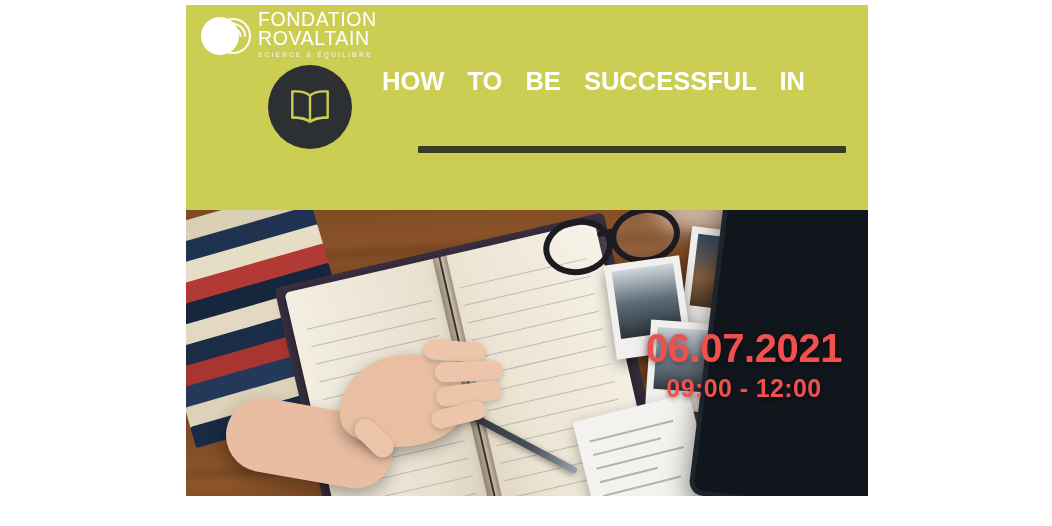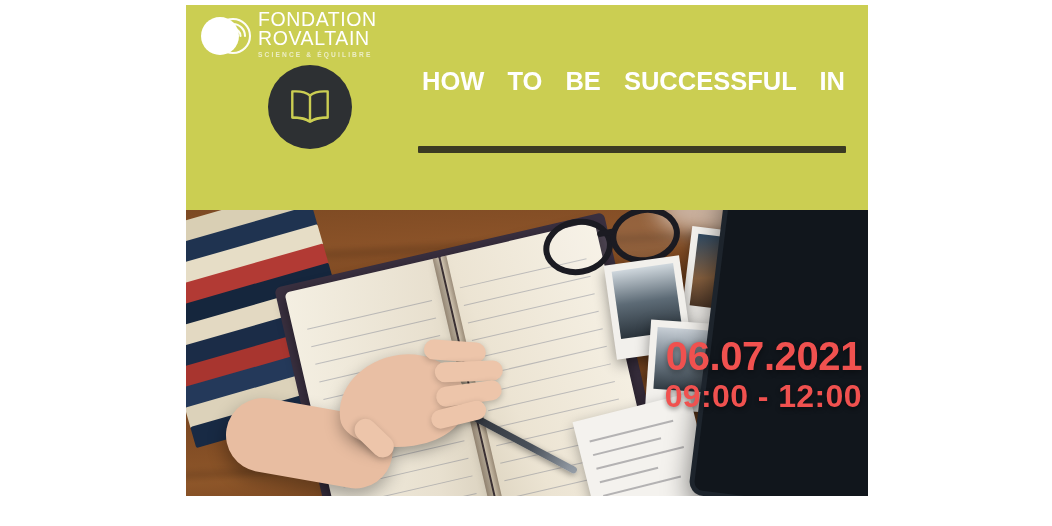--- a/index.html
+++ b/index.html
@@ -98,21 +98,20 @@
     left: 196px;
     top: 58px;
     width: 476px;
   }
   .title-line {
     color: #ffffff;
     font-size: 25.5px;
     font-weight: 700;
     line-height: 36px;
     white-space: nowrap;
-    margin-left: 40px;
   }
   #title-line-1 {
     letter-spacing: 0px;
     word-spacing: 16px;
     text-align: left;
   }
   #title-line-2 {
     letter-spacing: 0.2px;
     word-spacing: 3px;
     text-align: left;
@@ -363,37 +362,37 @@
     height: 60px;
     background: rgba(255,255,255,0.55);
     filter: blur(10px);
     border-radius: 50%;
   }
 
   
   #date-block {
     position: absolute;
     left: 440px;
-    top: 124px;
+    top: 116px;
     width: 236px;
-    text-align: right;
+    text-align: center;
     z-index: 30;
   }
   #event-date {
     color: #f0514f;
     font-size: 40px;
     font-weight: 700;
     letter-spacing: -0.4px;
     line-height: 44px;
     white-space: nowrap;
     text-shadow: 0 2px 6px rgba(0,0,0,0.45);
   }
   #event-time {
     color: #f0514f;
-    font-size: 32px;
+    font-size: 25px;
     font-weight: 700;
     letter-spacing: 0.4px;
     line-height: 30px;
     margin-top: 3px;
     white-space: nowrap;
     text-shadow: 0 2px 5px rgba(0,0,0,0.45);
   }
 </style>
 </head>
 <body>

